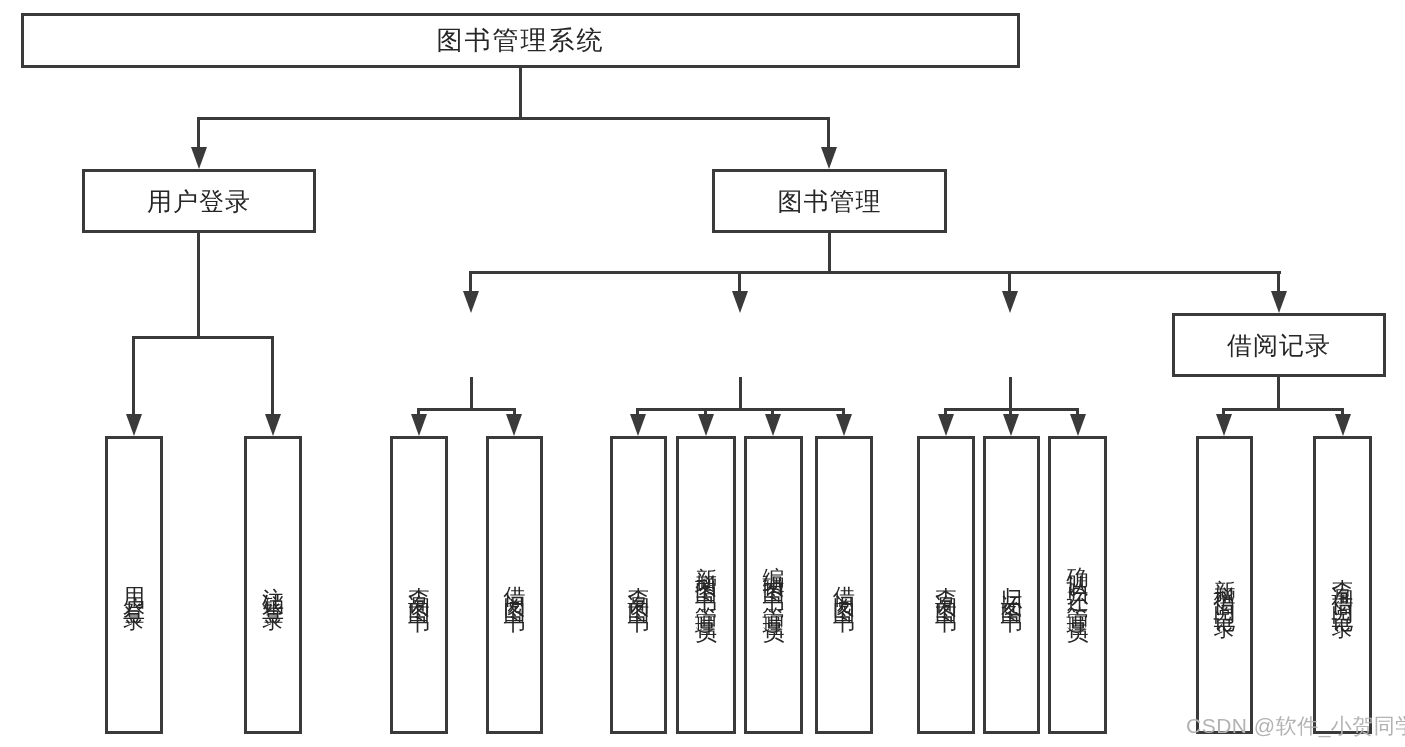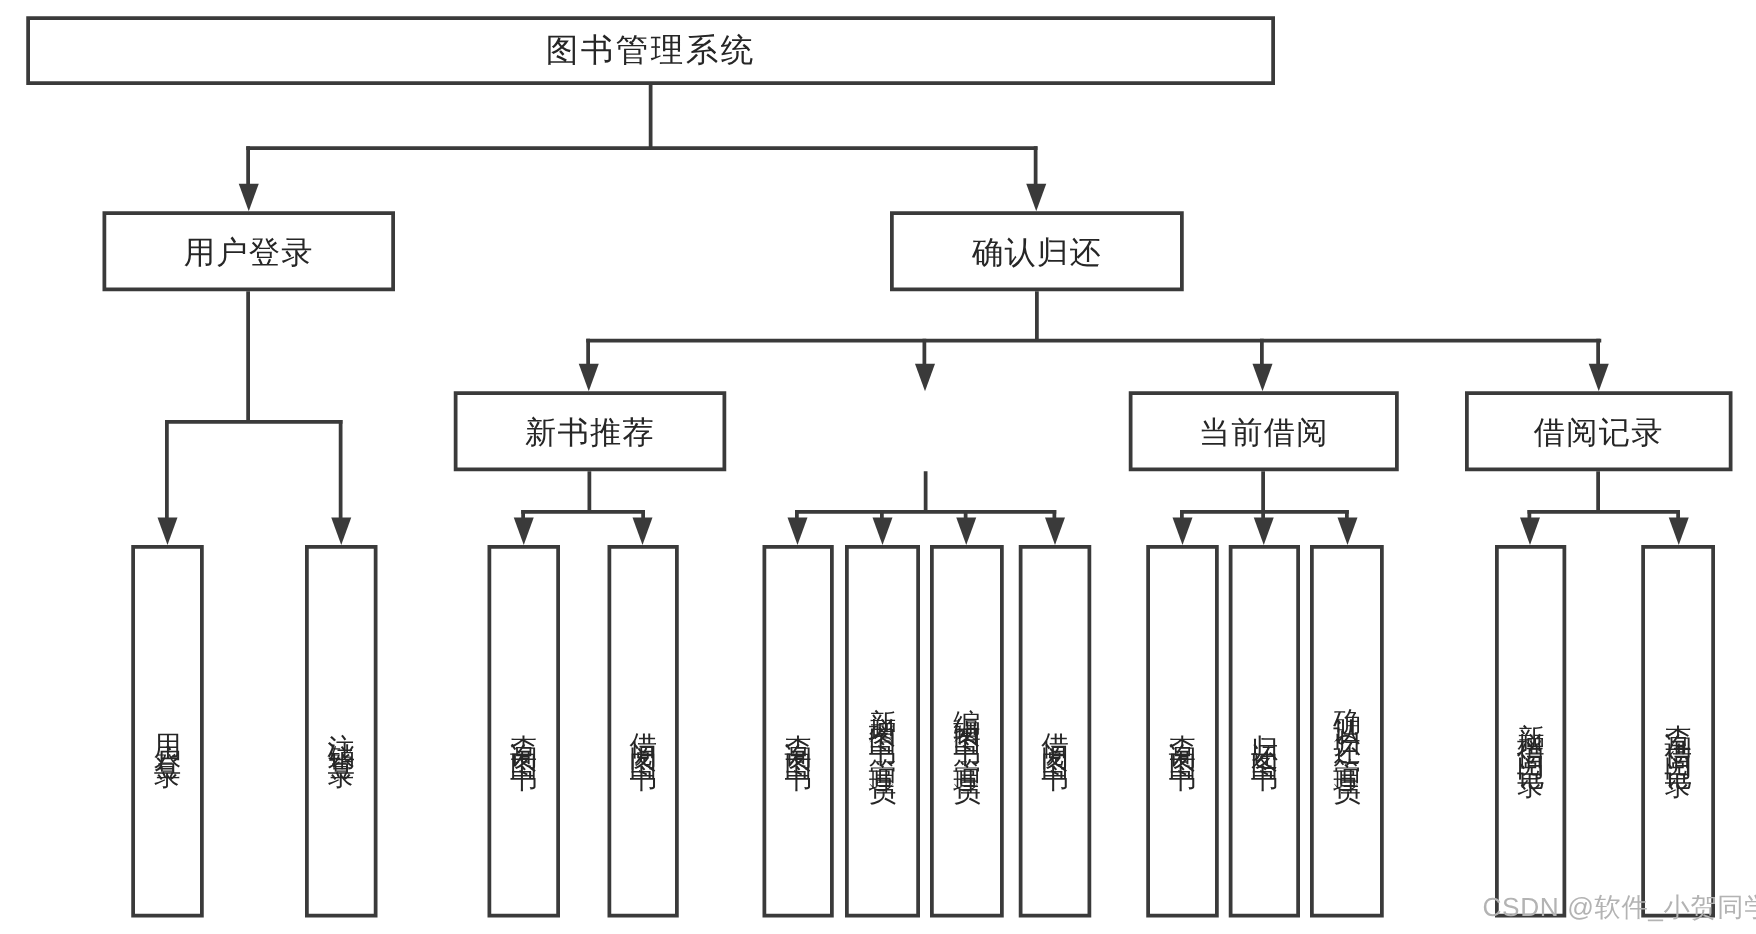--- a/index.html
+++ b/index.html
@@ -80,47 +80,41 @@
   <div class="ln" style="left:197px;top:117px;width:633px;height:3px;"></div>
   <div class="ln" style="left:197px;top:117px;width:3px;height:33px;"></div>
   <div class="ln" style="left:827px;top:117px;width:3px;height:33px;"></div>
   <div class="arw" style="left:191px;top:147px;"></div>
   <div class="arw" style="left:821px;top:147px;"></div>
 
   <div class="node hnode" style="left:82px;top:169px;width:234px;height:64px;">
     <span>用户登录</span>
   </div>
   <div class="node hnode" style="left:712px;top:169px;width:235px;height:64px;">
-    <span>确认归还</span>
+    <span>图书管理</span>
   </div>
 
   <div class="ln" style="left:197px;top:233px;width:3px;height:104px;"></div>
   <div class="ln" style="left:132px;top:336px;width:142px;height:3px;"></div>
   <div class="ln" style="left:132px;top:336px;width:3px;height:82px;"></div>
   <div class="ln" style="left:271px;top:336px;width:3px;height:82px;"></div>
   <div class="arw" style="left:126px;top:414px;"></div>
   <div class="arw" style="left:265px;top:414px;"></div>
 
   <div class="ln" style="left:828px;top:233px;width:3px;height:40px;"></div>
   <div class="ln" style="left:469px;top:271px;width:812px;height:3px;"></div>
   <div class="ln" style="left:469px;top:271px;width:3px;height:23px;"></div>
   <div class="ln" style="left:738px;top:271px;width:3px;height:23px;"></div>
   <div class="ln" style="left:1008px;top:271px;width:3px;height:23px;"></div>
   <div class="ln" style="left:1277px;top:271px;width:3px;height:23px;"></div>
   <div class="arw" style="left:463px;top:291px;"></div>
   <div class="arw" style="left:732px;top:291px;"></div>
   <div class="arw" style="left:1002px;top:291px;"></div>
   <div class="arw" style="left:1271px;top:291px;"></div>
 
-  <div class="node hnode" style="left:363px;top:313px;width:218px;height:64px;">
-    <span>新书推荐</span>
-  </div>
-  <div class="node hnode" style="left:903px;top:313px;width:216px;height:64px;">
-    <span>当前借阅</span>
-  </div>
   <div class="node hnode" style="left:1172px;top:313px;width:214px;height:64px;">
     <span>借阅记录</span>
   </div>
 
   <div class="ln" style="left:470px;top:377px;width:3px;height:33px;"></div>
   <div class="ln" style="left:417px;top:408px;width:99px;height:3px;"></div>
   <div class="ln" style="left:417px;top:408px;width:3px;height:9px;"></div>
   <div class="ln" style="left:513px;top:408px;width:3px;height:9px;"></div>
   <div class="arw" style="left:411px;top:414px;"></div>
   <div class="arw" style="left:506px;top:414px;"></div>

